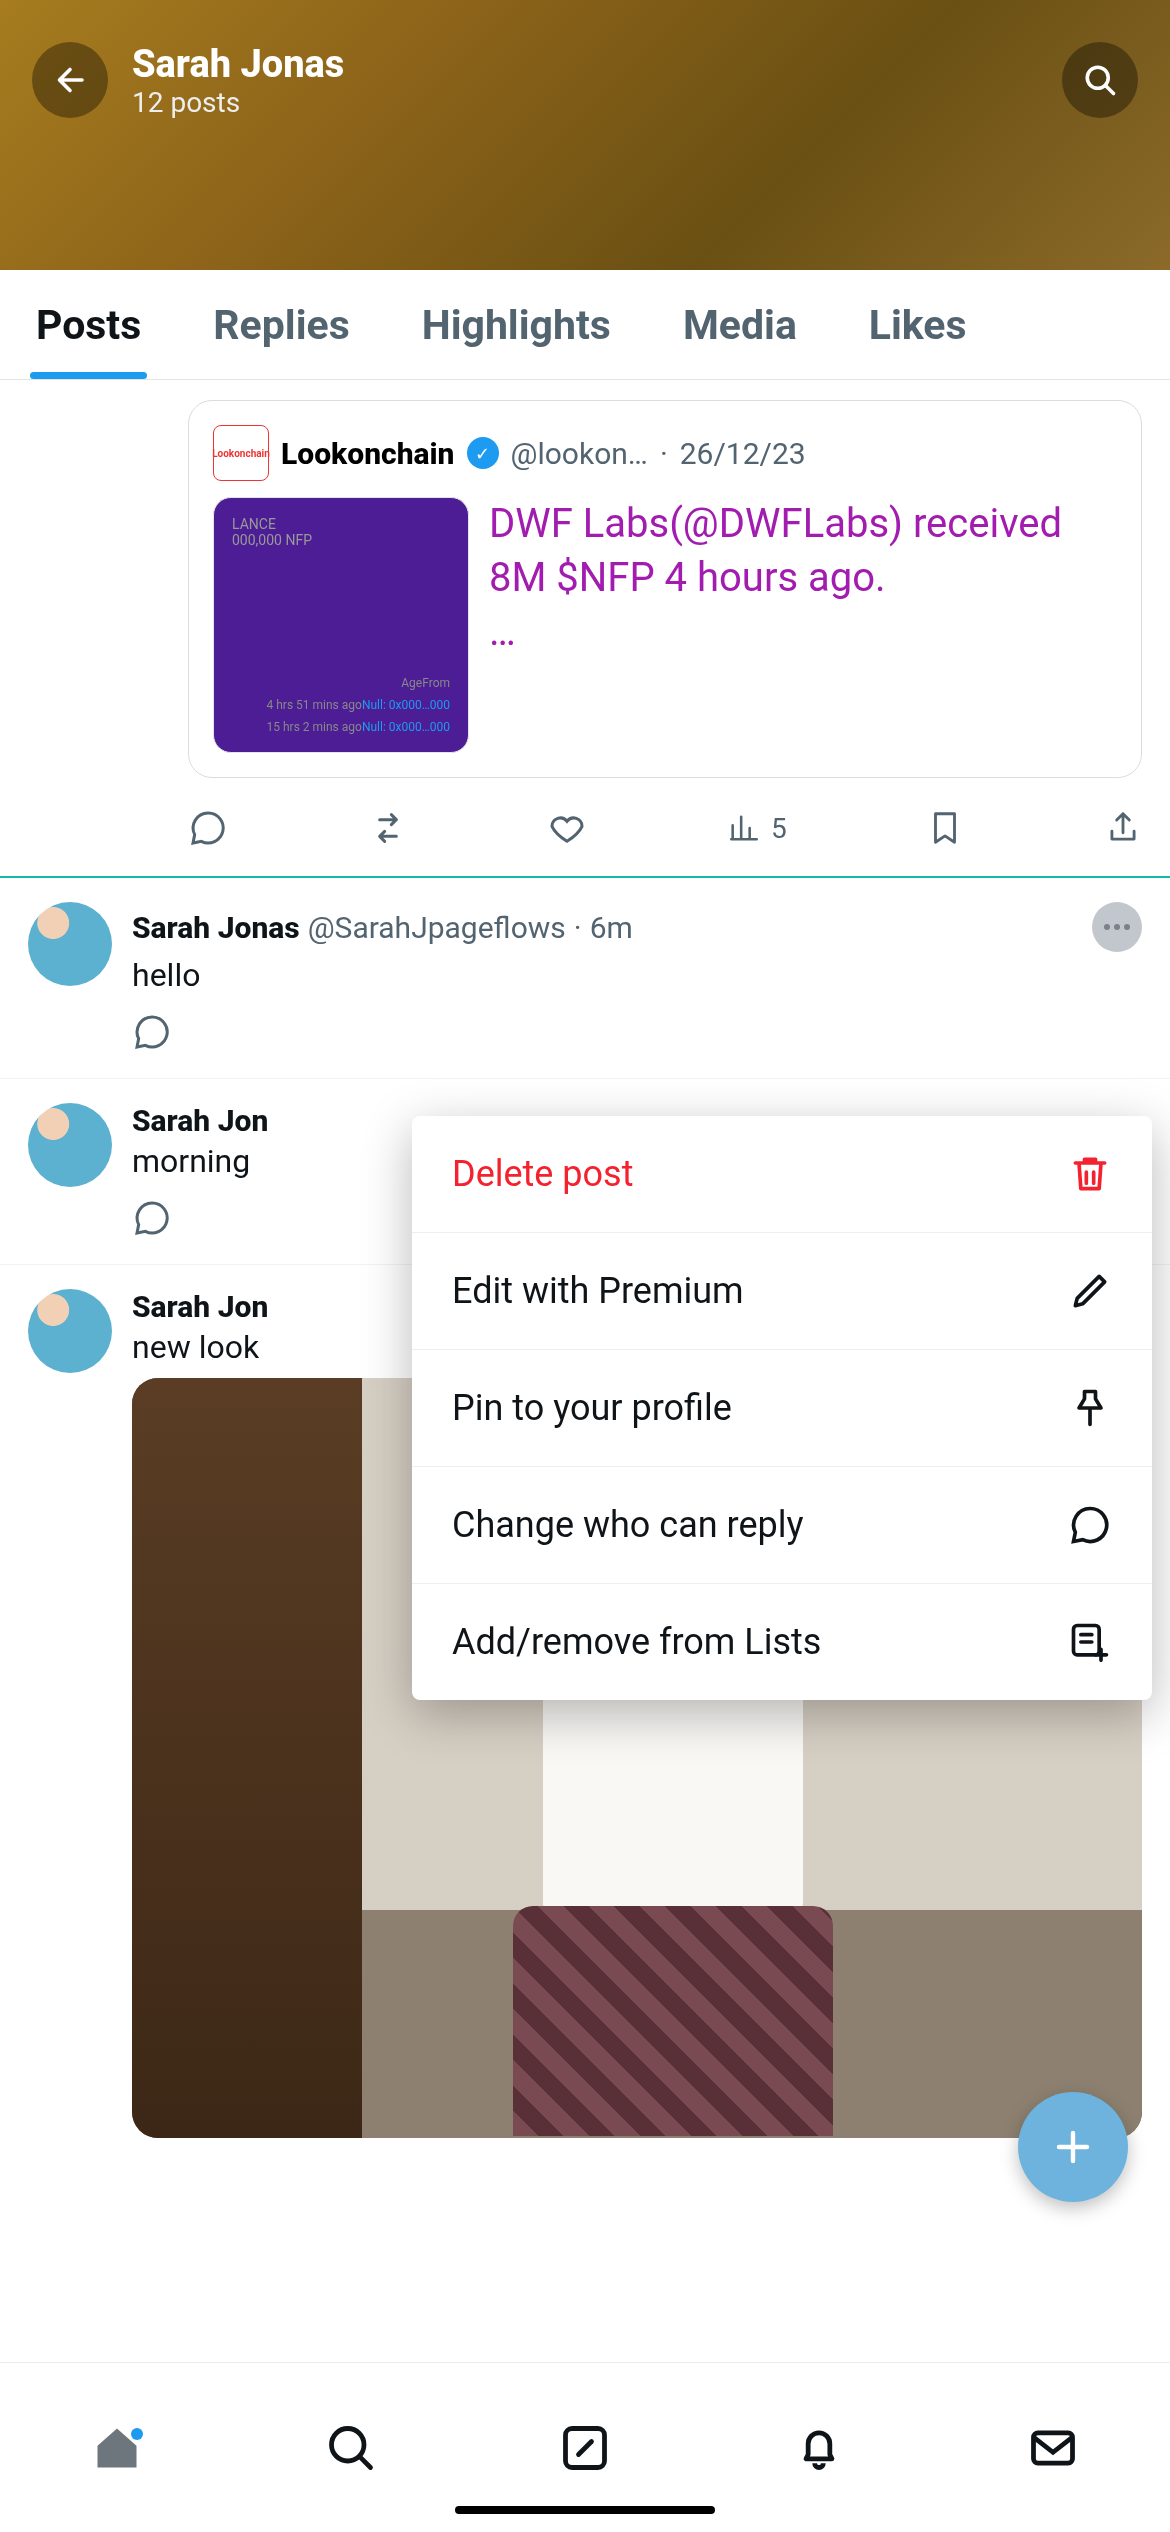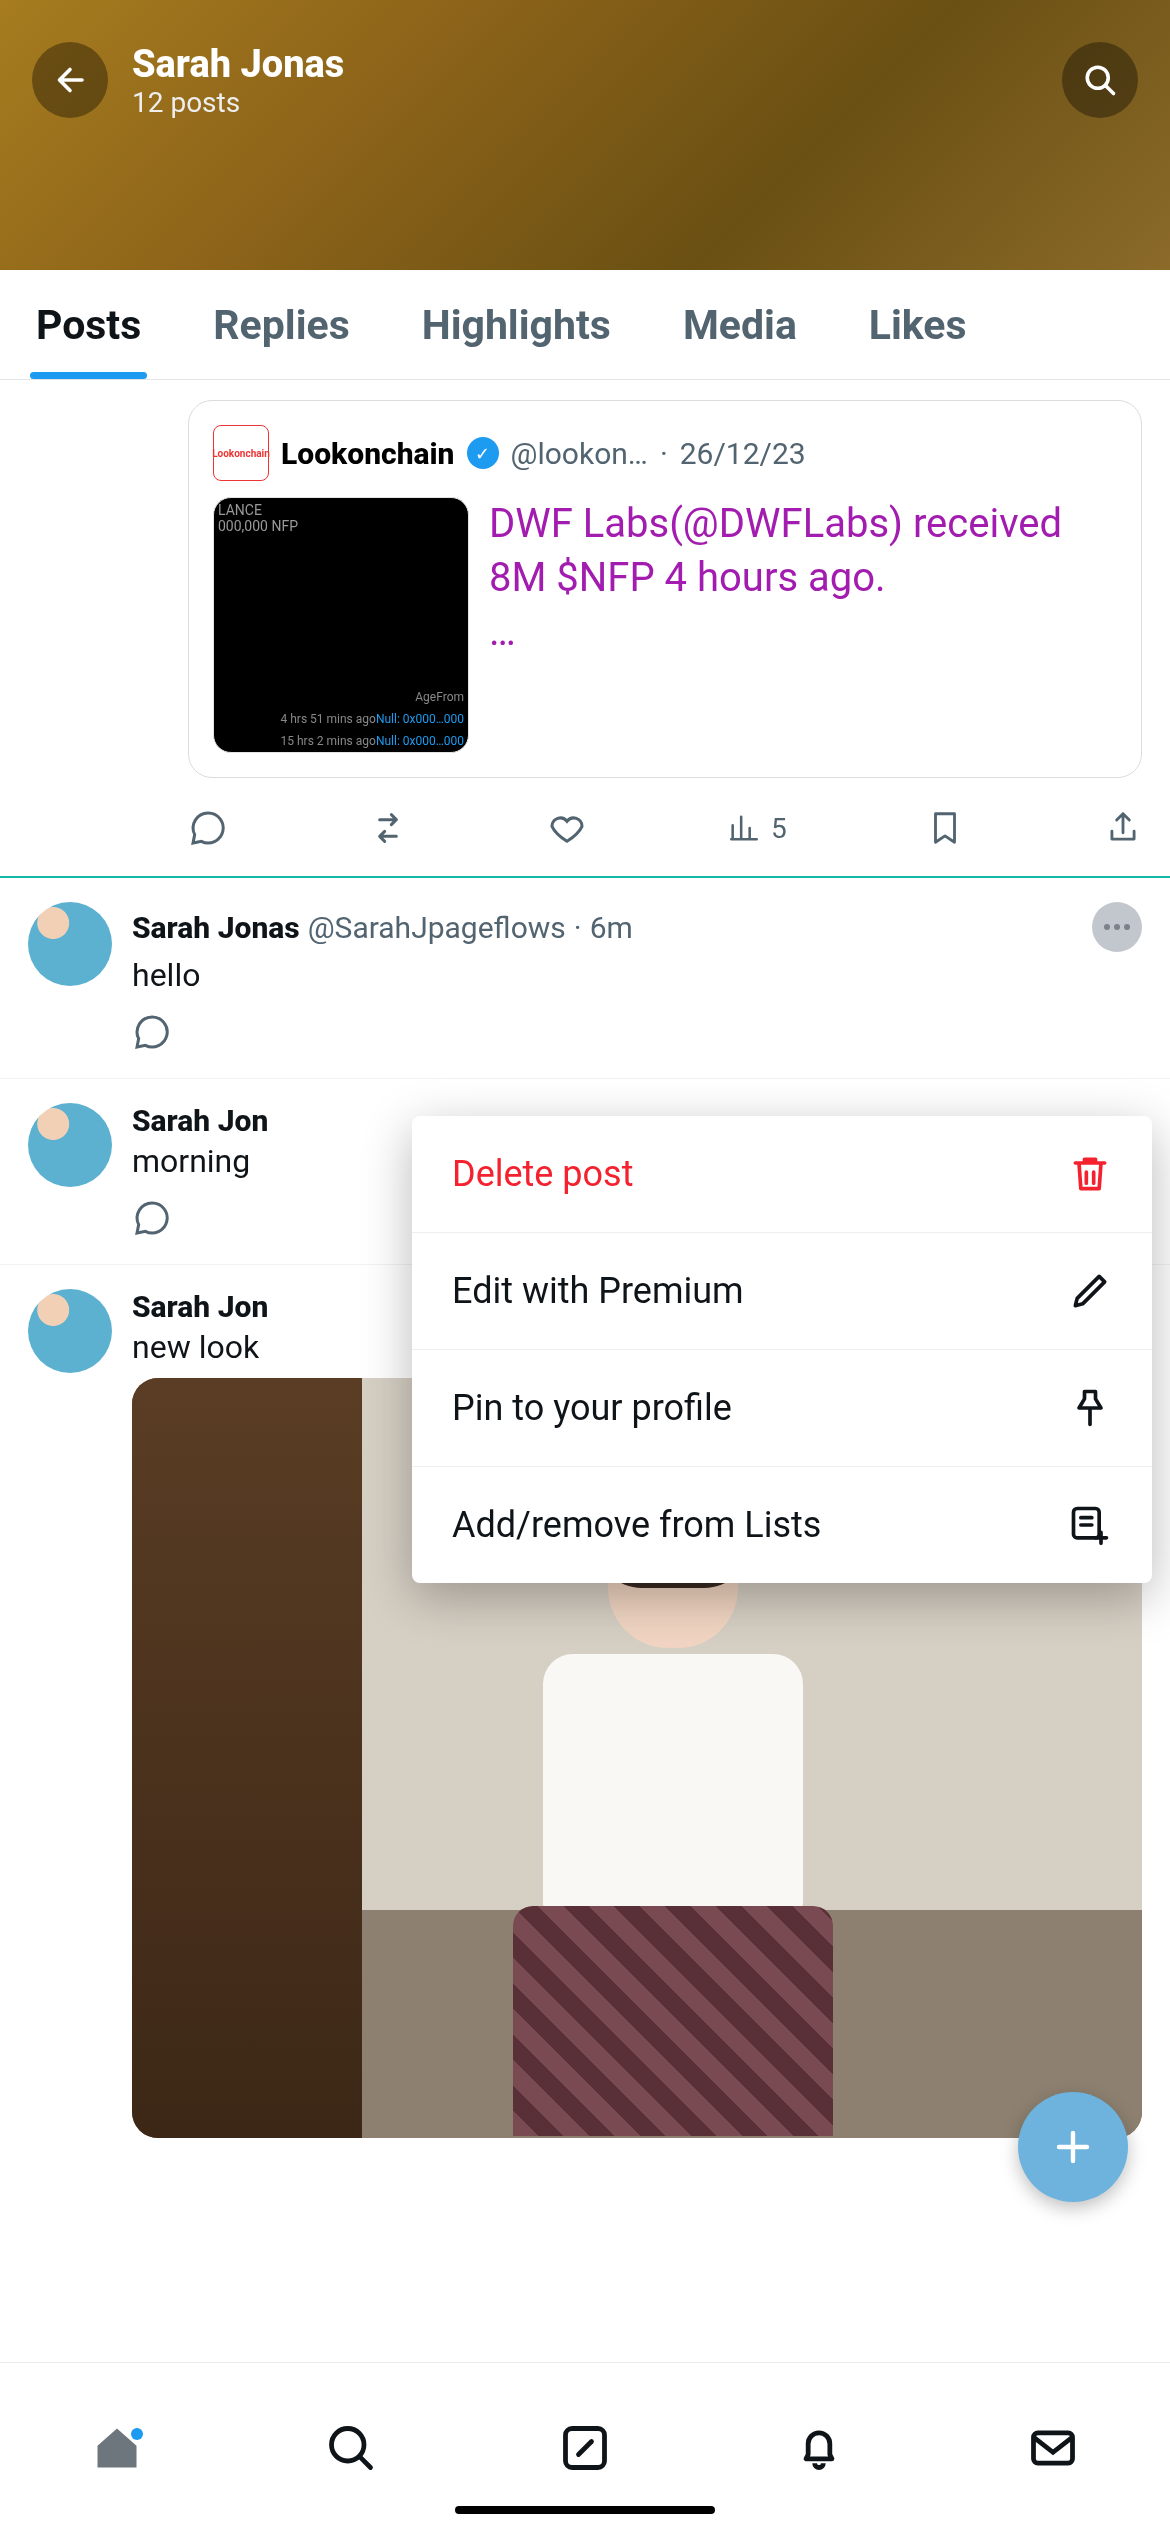--- a/index.html
+++ b/index.html
@@ -41,21 +41,21 @@
 .ptext{font-size:32px;margin-top:4px;color:#0f1419}
 
 .quote-card{border:1px solid #dcdcdc;border-radius:24px;padding:24px;margin:0 0 0 160px;margin-bottom:10px}
 .quote-head{display:flex;align-items:center;gap:12px;font-size:30px}
 .qavatar{width:56px;height:56px;border:1px solid #e33;border-radius:8px;display:flex;align-items:center;justify-content:center;font-size:10px;color:#e33;font-weight:700;background:#fff}
 .qname{font-weight:800}
 .verified{width:32px;height:32px;background:#1d9bf0;border-radius:50%;display:flex;align-items:center;justify-content:center;color:#fff;font-size:18px;flex:none}
 .qhandle{color:#536471}
 .qdate{color:#536471}
 .quote-split{display:flex;gap:20px;margin-top:16px}
-.qthumb{width:256px;height:256px;border:1px solid #e4e4e4;border-radius:18px;background:#000000;padding:4px;font-size:14px;color:#999;display:flex;flex-direction:column;justify-content:space-between}
+.qthumb{width:256px;height:256px;border:1px solid #e4e4e4;border-radius:18px;background:#4c1d95;padding:18px;font-size:14px;color:#999;display:flex;flex-direction:column;justify-content:space-between}
 .qthumb .row{display:flex;justify-content:flex-end;font-size:12px;color:#888}
 .qtext{flex:1;font-size:40px;color:#a21caf;line-height:1.35}
 
 .actions{display:flex;align-items:center;justify-content:space-between;padding:20px 0 28px 0;margin-left:160px}
 .act{display:flex;align-items:center;gap:10px;color:#536471;font-size:28px}
 .act svg{display:block}
 
 .post2-actions{display:flex;align-items:center;gap:60px;padding:18px 0 26px 0}
 .post2-actions .act{color:#536471}
 
@@ -287,20 +287,26 @@
           <path d="M4 20l4-1L20 7l-3-3L5 16l-1 4z" stroke="#0f1419" stroke-width="2" fill="none" stroke-linejoin="round"></path>
         </svg>
   </div>
   <div class="ctx-item">
     <span>Pin to your profile</span>
     <svg width="44" height="44" viewBox="0 0 24 24">
           <path d="M9 3h6v4l3 5H6l3-5V3zm3 9v9" stroke="#0f1419" stroke-width="2" fill="none" stroke-linejoin="round" stroke-linecap="round"></path>
         </svg>
   </div>
   <div class="ctx-item">
+    <span>Change who can reply</span>
+    <svg width="44" height="44" viewBox="0 0 24 24">
+          <path d="M12 3a9 9 0 00-8 13l-1 5 5-1a9 9 0 104-17z" stroke="#0f1419" stroke-width="2" fill="none"></path>
+        </svg>
+  </div>
+  <div class="ctx-item">
     <span>Add/remove from Lists</span>
     <svg width="44" height="44" viewBox="0 0 24 24">
           <rect x="3" y="3" width="14" height="16" rx="2" stroke="#0f1419" stroke-width="2" fill="none"></rect>
           <path d="M7 8h6M7 12h6M18 16v6m-3-3h6" stroke="#0f1419" stroke-width="2" stroke-linecap="round"></path>
         </svg>
   </div>
 </div>
 
 <div class="fab">
   <svg width="48" height="48" viewBox="0 0 24 24">

